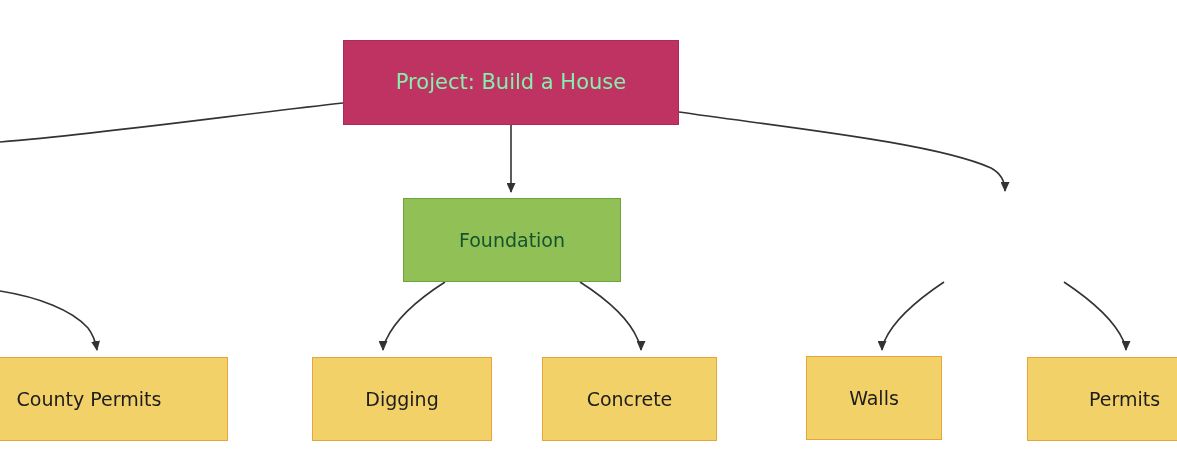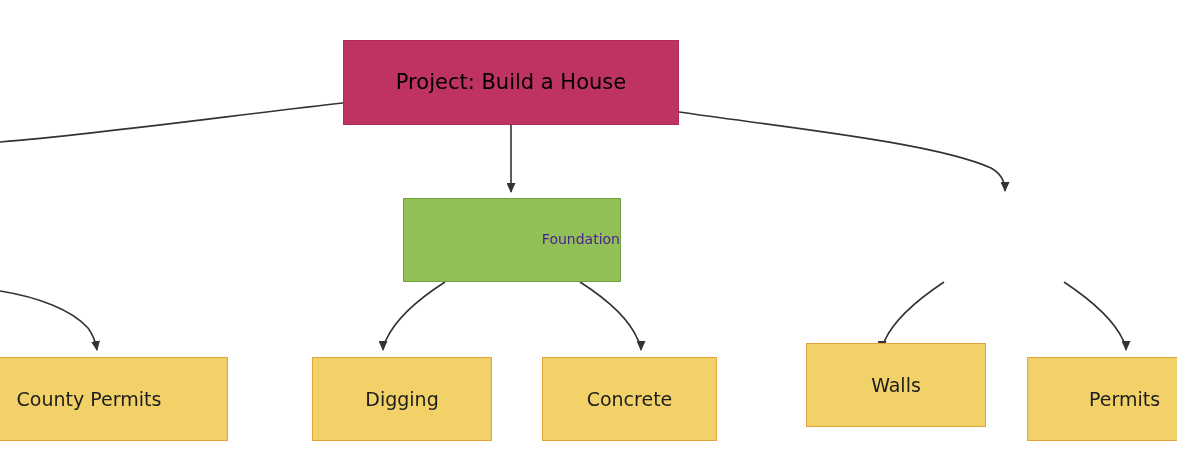--- a/index.html
+++ b/index.html
@@ -31,29 +31,28 @@
     display: flex;
     align-items: center;
     justify-content: center;
     text-align: center;
     line-height: 1.1;
     white-space: nowrap;
   }
   .node-root {
     background: #bf3363;
     border: 1px solid #b02a58;
-    color: #000000;
+    color: #86efac;
     font-size: 21px;
   }
   .node-group {
     background: #90c056;
     border: 1px solid #6fa33b;
-    color: #4c1d95;
-    font-size: 14px;
-    justify-content: flex-end;
+    color: #14532d;
+    font-size: 19px;
   }
   .node-task {
     background: #f2d168;
     border: 1px solid #e8a33d;
     color: #1d1d1d;
     font-size: 19px;
   }
   .node-label {
     display: block;
   }
@@ -101,21 +100,21 @@
   </div>
 
   <div class="node node-task" style="left:312px; top:357px; width:180px; height:84px;">
     <span class="node-label">Digging</span>
   </div>
 
   <div class="node node-task" style="left:542px; top:357px; width:175px; height:84px;">
     <span class="node-label">Concrete</span>
   </div>
 
-  <div class="node node-task" style="left:806px; top:343px; width:180px; height:84px;">
+  <div class="node node-task" style="left:806px; top:356px; width:136px; height:84px;">
     <span class="node-label">Walls</span>
   </div>
 
   <div class="node node-task" style="left:1027px; top:357px; width:195px; height:84px;">
     <span class="node-label">Permits</span>
   </div>
 
 </div>
 
 </body></html>

